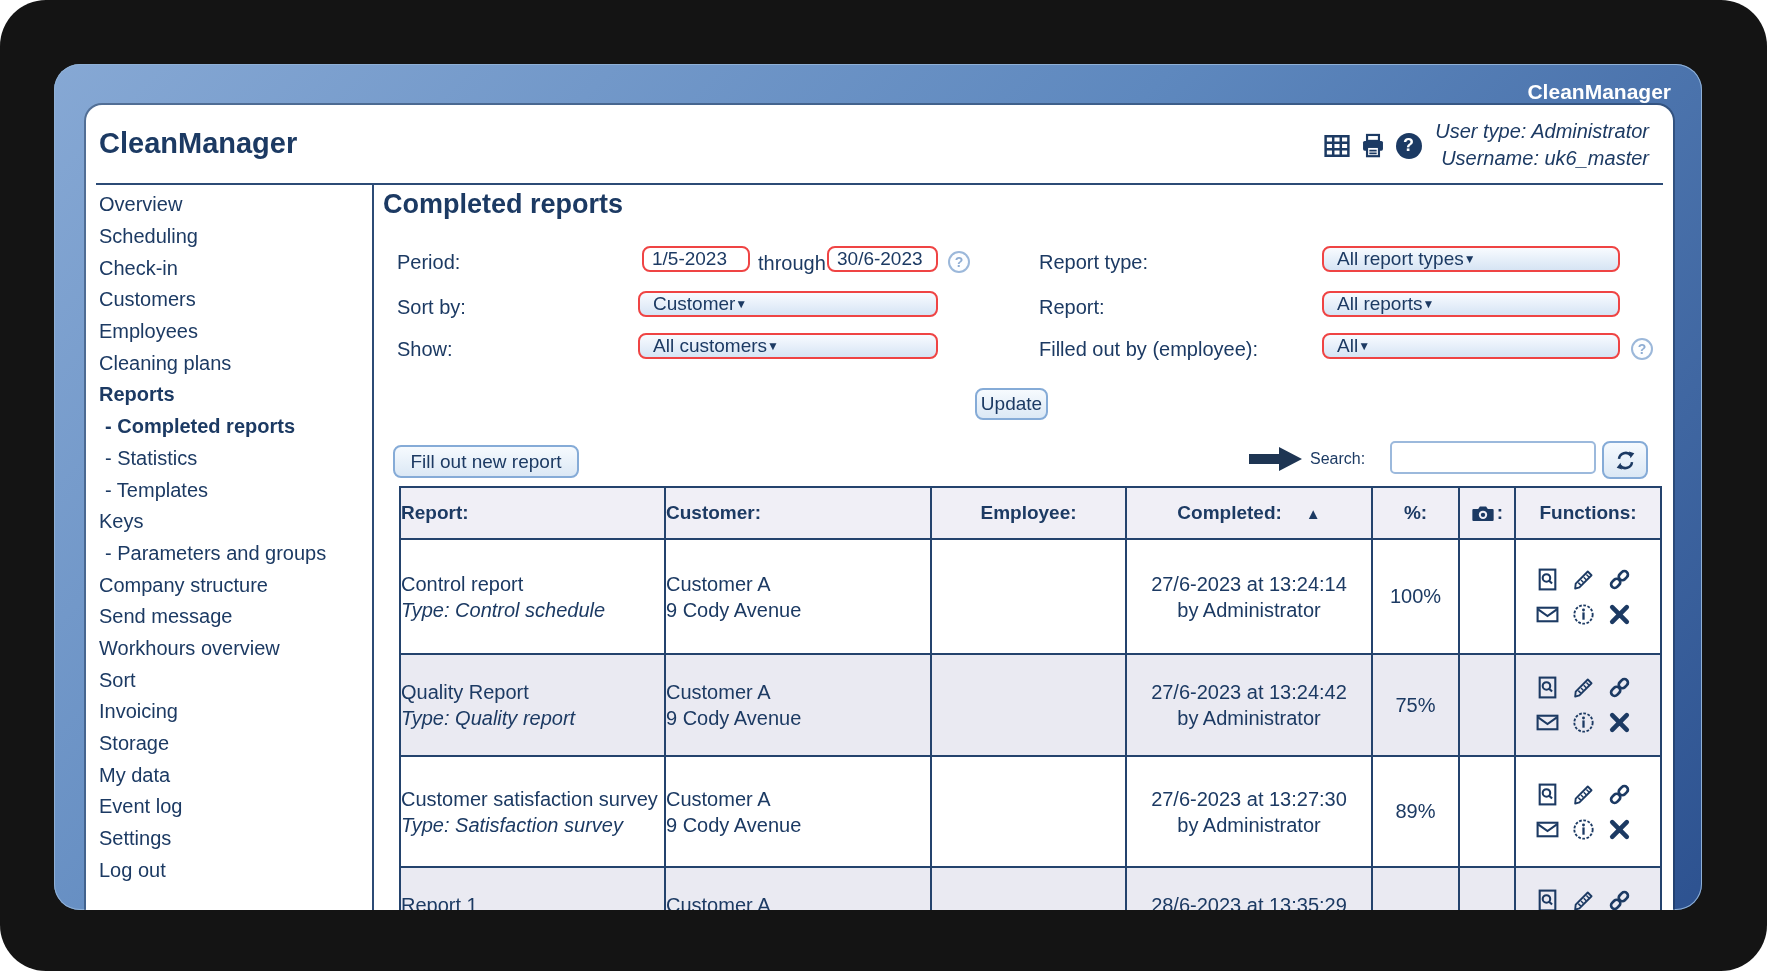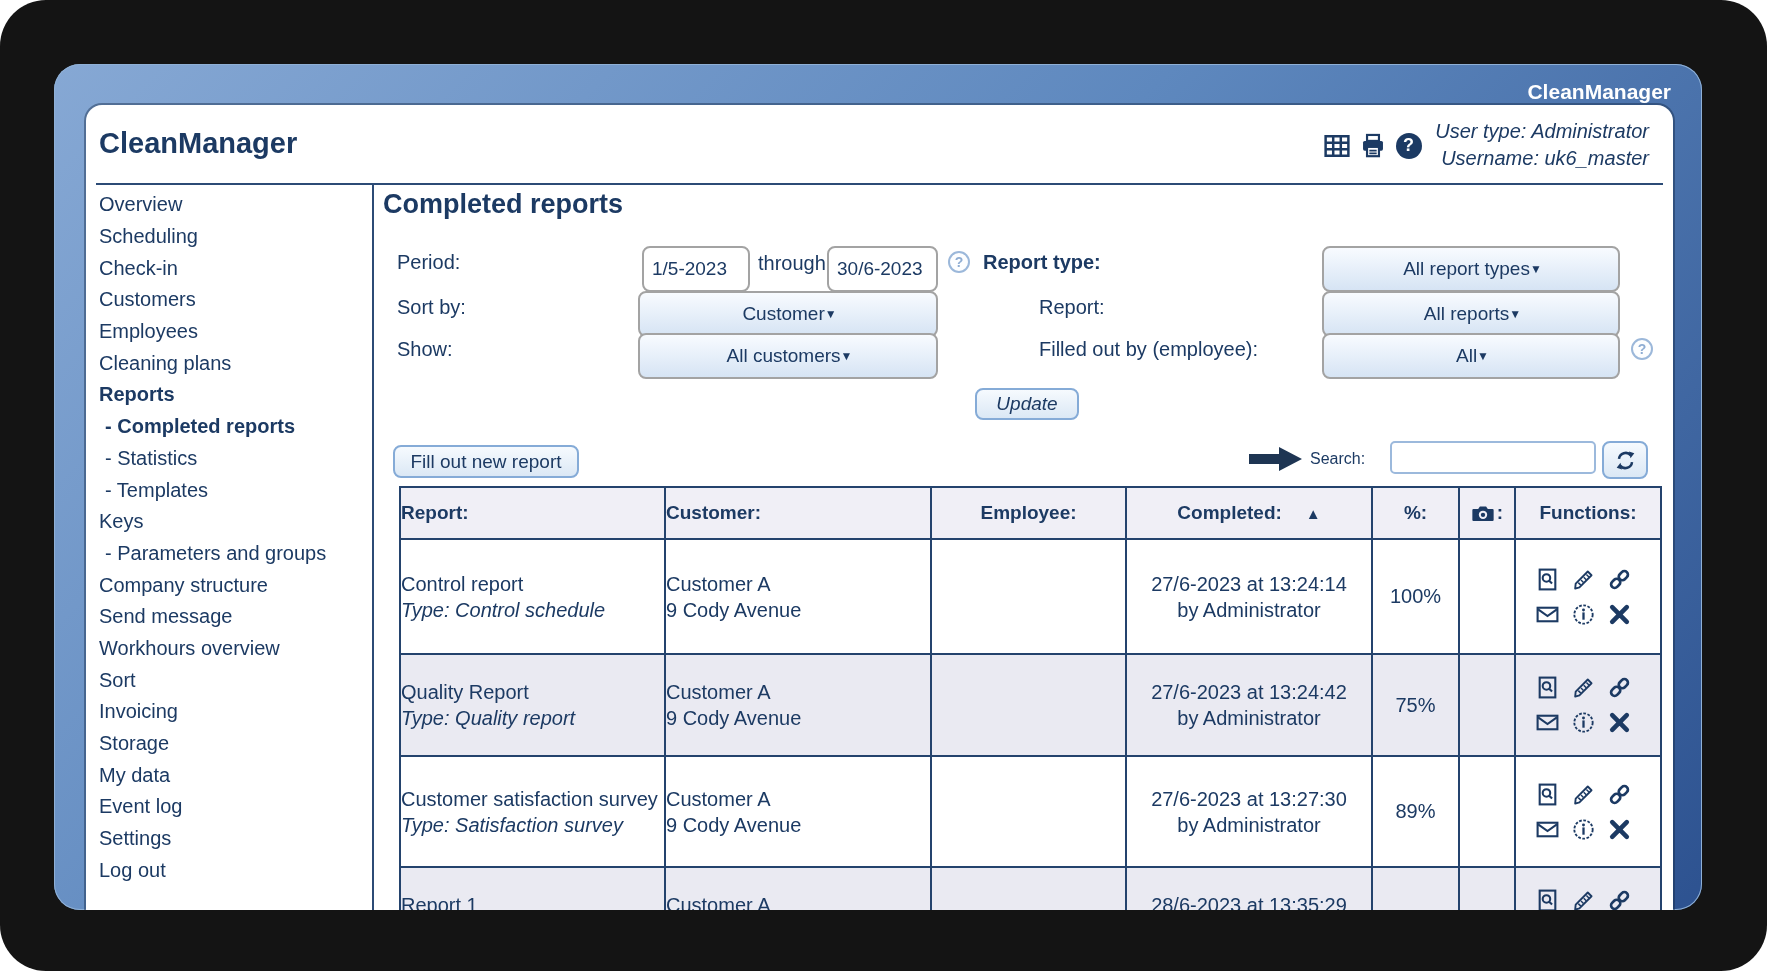--- a/index.html
+++ b/index.html
@@ -32,25 +32,25 @@
   .vdiv{position:absolute;left:286px;top:80px;bottom:0;border-left:2px solid #2c4b76;}
 
   .sidebar{position:absolute;left:13px;top:84px;width:268px;font-size:20px;}
   .side-item{height:31.7px;display:flex;align-items:center;cursor:pointer;white-space:nowrap;}
   .side-item.sub{padding-left:6px;}
   .side-item.bold{font-weight:700;}
 
   .main-title{position:absolute;left:297px;top:84px;font-size:27px;font-weight:700;}
 
   .flabel{position:absolute;font-size:20px;white-space:nowrap;}
-  .ctrl{position:absolute;height:46px;border:2px solid #a3a3a3;border-radius:8px;font-size:19px;color:#1c3a63;}
+  .ctrl{position:absolute;height:26px;border:2px solid #ef4444;border-radius:8px;font-size:19px;color:#1c3a63;}
   .tinput{background:#fff;padding:0 8px;font-family:"Liberation Sans",sans-serif;}
   .dd{
     background:linear-gradient(#f8fbff,#d6e4f4);
-    display:flex;align-items:center;justify-content:center;
+    display:flex;align-items:center;justify-content:flex-start;
     padding:0 10px 0 13px;cursor:pointer;
   }
   .dd .caret{font-size:12px;}
   .help-ring{
     position:absolute;width:22px;height:22px;border-radius:50%;
     border:2px solid #9cb8da;color:#8fadd3;background:#fdfeff;
     font-size:14px;font-weight:700;display:flex;align-items:center;justify-content:center;cursor:pointer;
   }
   .btn{
     position:absolute;border:2px solid #85abd7;border-radius:8px;
@@ -153,21 +153,21 @@
       <div class="side-item">Settings</div>
       <div class="side-item">Log out</div>
     </nav>
 
     <div class="main-title">Completed reports</div>
 
     <div class="flabel" style="left:311px;top:146px;">Period:</div>
     <div class="flabel" style="left:311px;top:191px;">Sort by:</div>
     <div class="flabel" style="left:311px;top:233px;">Show:</div>
 
-    <div class="flabel" style="left:897px;top:146px;font-weight:bold;">Report type:</div>
+    <div class="flabel" style="left:953px;top:146px;">Report type:</div>
     <div class="flabel" style="left:953px;top:191px;">Report:</div>
     <div class="flabel" style="left:953px;top:233px;">Filled out by (employee):</div>
 
     <input class="ctrl tinput" style="left: 556px; top: 141px; width: 108px; position: absolute;" value="1/5-2023">
     <div class="flabel" style="left:672px;top:147px;">through</div>
     <input class="ctrl tinput" style="left: 741px; top: 141px; width: 111px; position: absolute;" value="30/6-2023">
     <span class="help-ring" style="left:862px;top:146px;">?</span>
 
     <div class="ctrl dd" style="left:552px;top:186px;width:300px;">
       <span>Customer</span>
@@ -185,21 +185,21 @@
     <div class="ctrl dd" style="left:1236px;top:186px;width:298px;">
       <span>All reports</span>
       <span class="caret">▼</span>
     </div>
     <div class="ctrl dd" style="left:1236px;top:228px;width:298px;">
       <span>All</span>
       <span class="caret">▼</span>
     </div>
     <span class="help-ring" style="left:1545px;top:233px;">?</span>
 
-    <button class="btn" style="left:889px;top:283px;width:104px;height:32px;font-style:italic;">Update</button>
+    <button class="btn" style="left:889px;top:283px;width:73px;height:32px;">Update</button>
     <button class="btn" style="left:307px;top:340px;width:186px;height:33px;">Fill out new report</button>
 
     <span class="search-arrow">
       <svg width="54" height="26" viewBox="0 0 54 26">
           <path d="M0 8 H30 V1 L53 13 L30 25 V18 H0 Z" fill="#1e3553"></path>
         </svg>
     </span>
     <div class="search-label">Search:</div>
     <input class="search-input" value="" style="">
     <button class="btn refresh-btn">

